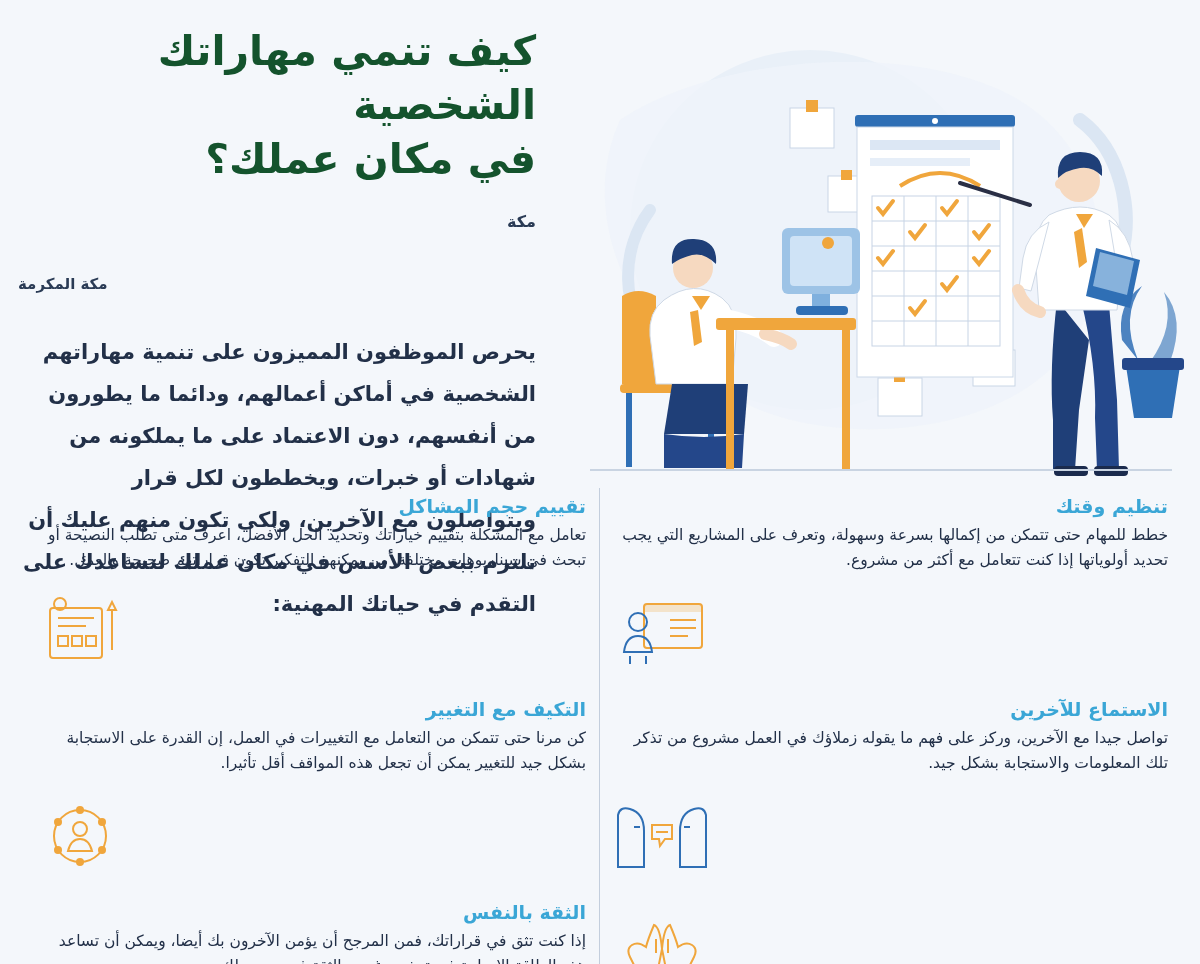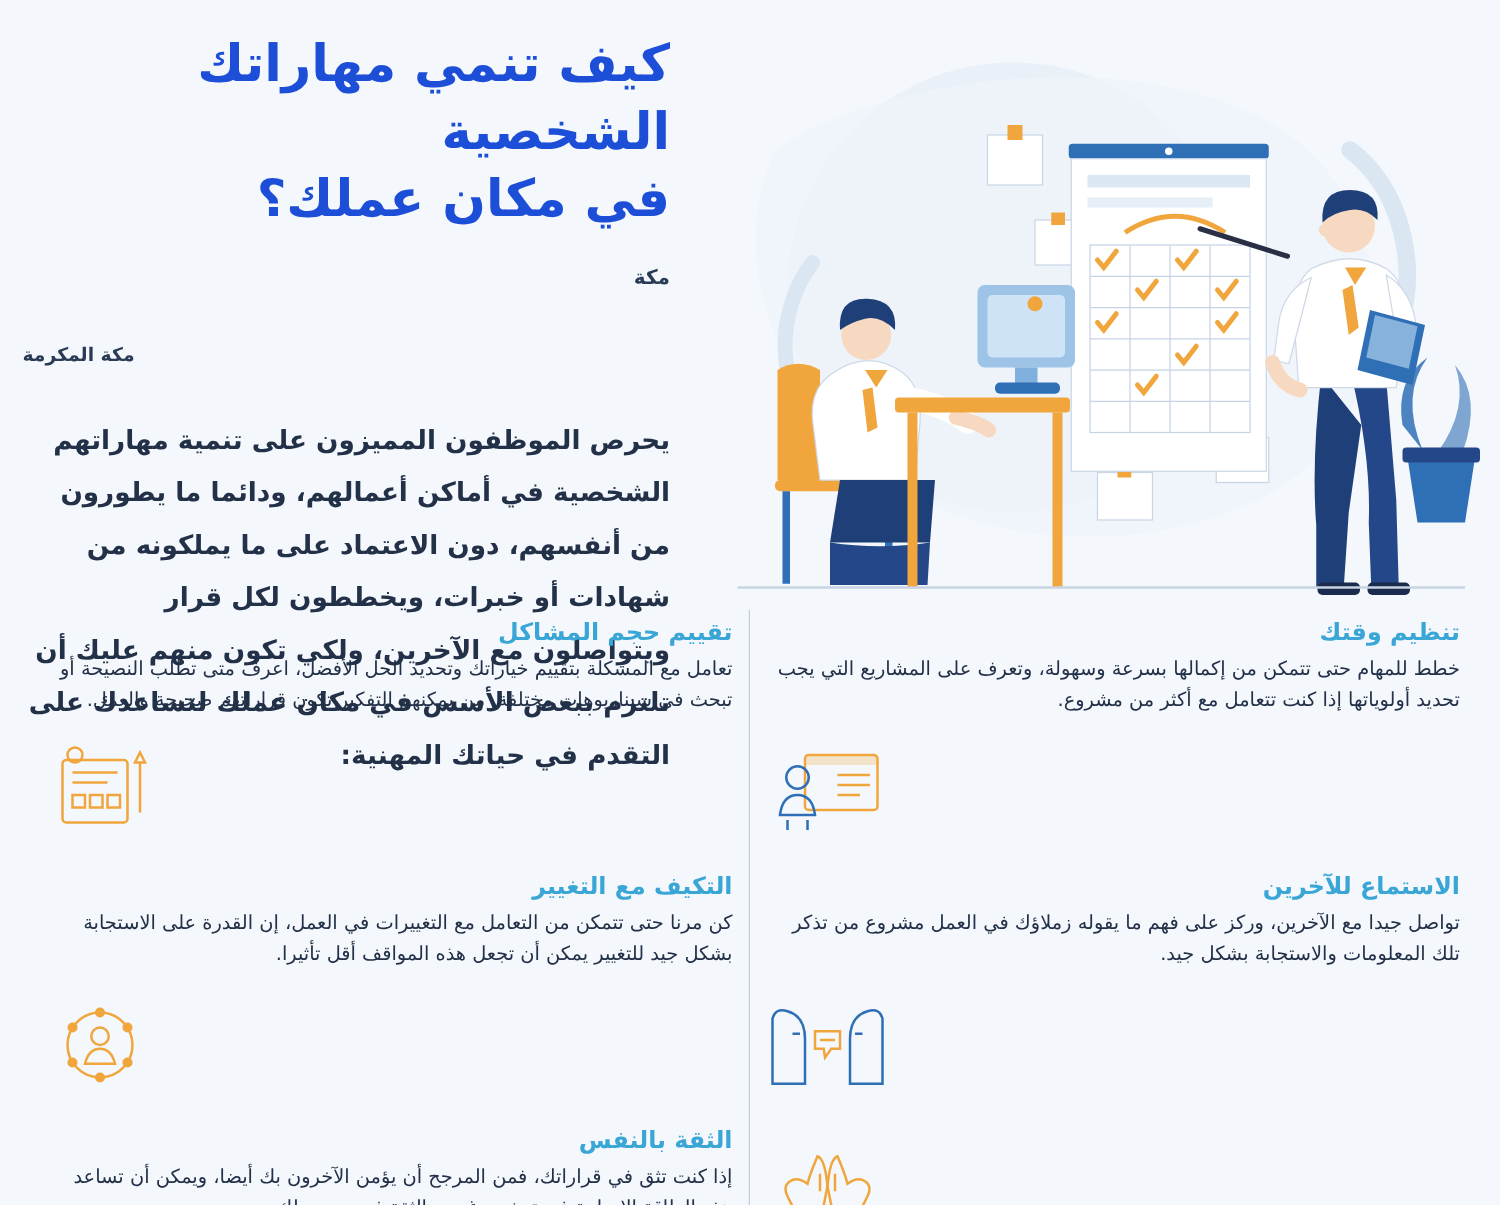--- a/index.html
+++ b/index.html
@@ -32,21 +32,21 @@
   }
   .headline-col {
     position:relative;
     flex:1 1 auto;
     padding:18px 24px 0 18px;
     display:flex; flex-direction:column;
     align-items:flex-end;
   }
   .headline {
     text-align:right;
-    color:#1d4ed8;
+    color:#14532d;
     font-weight:bold;
     font-size:41px;
     line-height:1.32;
     letter-spacing:-0.5px;
     width:100%;
     margin-top:6px;
   }
   .headline .l2 { display:block; }
   .city {
     width:100%;

